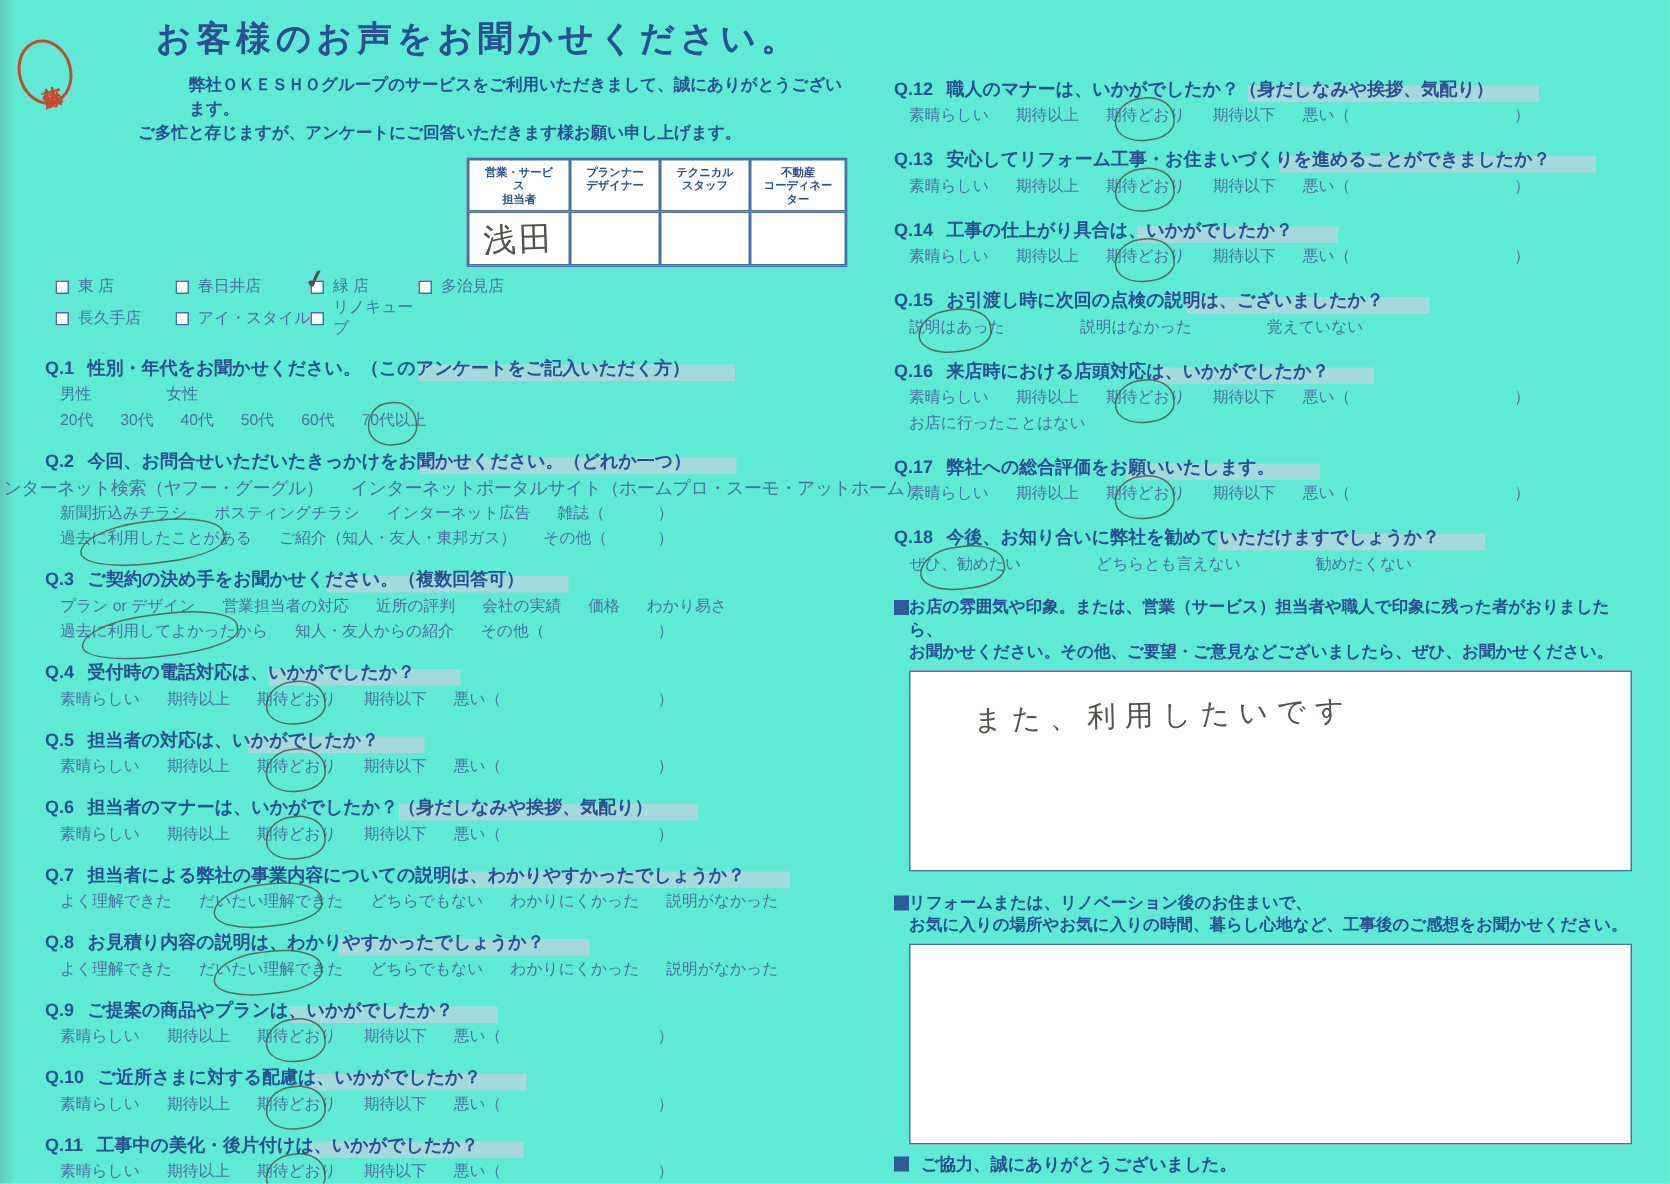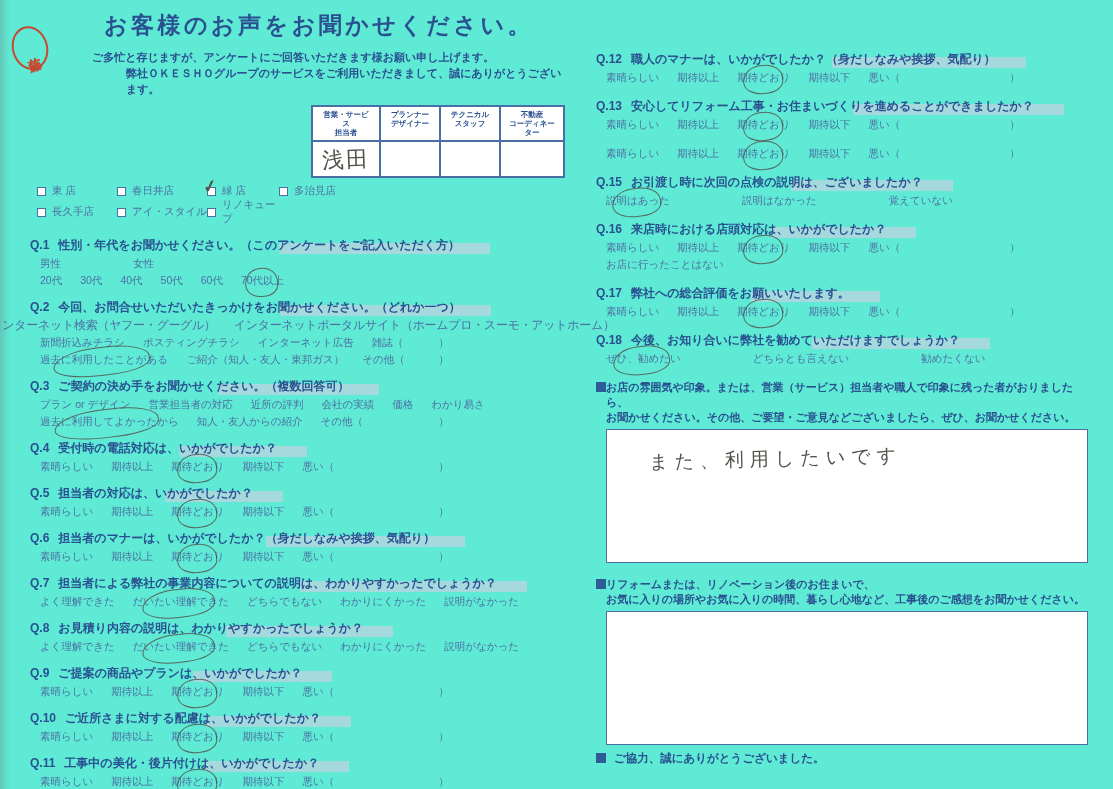--- a/index.html
+++ b/index.html
@@ -50,21 +50,21 @@
   .questions{margin-top:12px;}
   .question{margin-bottom:13px;}
   #col-right .question{margin-bottom:15px;}
   .q-head{font-size:12px;font-weight:bold;color:var(--navy);display:flex;gap:9px;line-height:14px;
     margin-bottom:4px;position:relative;z-index:0;width:fit-content;white-space:nowrap;}
   .q-text{position:relative;}
   .q-text::after{content:'';position:absolute;z-index:-1;left:55%;right:-30px;top:5px;height:11px;
     background:var(--hl);opacity:.75;}
   .q-row{display:flex;align-items:baseline;gap:18px;margin:0 0 3px 10px;font-size:10.5px;line-height:14px;
     color:var(--opt);}
-  .q-row.wide{gap:72px;}
+  .q-row.wide{gap:50px;}
   .q-row.tight{font-size:12px;letter-spacing:-0.3px;justify-content:center;}
   .opt{position:relative;white-space:nowrap;}
   .circle-mark{position:absolute;left:10%;right:14%;top:-5px;bottom:-10px;border:1.7px solid var(--pencil);
     border-radius:50% 50% 46% 54% / 62% 55% 45% 50%;transform:rotate(-7deg);pointer-events:none;opacity:.85;}
   .row-end{margin-left:auto;}
   #col-left .row-end{margin-right:116px;}
   #col-right .row-end{margin-right:70px;}
 
   
   .c-section{margin-top:10px;}
@@ -80,22 +80,22 @@
 
 <div class="page">
   <div class="scan-edge"></div>
 
   <div class="col" id="col-left">
     <div class="header">
       <div class="stamp">
         <span>佐藤</span>
       </div>
       <h1 class="page-title">お客様のお声をお聞かせください。</h1>
+      <p class="greet g1">弊社ＯＫＥＳＨＯグループのサービスをご利用いただきまして、誠にありがとうございます。</p>
       <p class="greet g2">ご多忙と存じますが、アンケートにご回答いただきます様お願い申し上げます。</p>
-      <p class="greet g1">弊社ＯＫＥＳＨＯグループのサービスをご利用いただきまして、誠にありがとうございます。</p>
       <div class="staff-table" id="staff-table">
           <div class="st-cell st-head">
             <div>営業・サービス</div>
             <div>担当者</div>
           </div>
           <div class="st-cell st-head">
             <div>プランナー</div>
             <div>デザイナー</div>
           </div>
           <div class="st-cell st-head">
@@ -343,20 +343,24 @@
           <div class="q-row">
             <span class="opt"><span class="opt-text">素晴らしい</span></span>
             <span class="opt"><span class="opt-text">期待以上</span></span>
             <span class="opt circled"><span class="opt-text">期待どおり</span><span class="circle-mark"></span></span>
             <span class="opt"><span class="opt-text">期待以下</span></span>
             <span class="opt"><span class="opt-text">悪い（</span></span>
             <span class="row-end">）</span>
           </div>
         </div>
         <div class="question">
+          <div class="q-head">
+            <span class="q-id">Q.14</span>
+            <span class="q-text">工事の仕上がり具合は、いかがでしたか？</span>
+          </div>
           <div class="q-row">
             <span class="opt"><span class="opt-text">素晴らしい</span></span>
             <span class="opt"><span class="opt-text">期待以上</span></span>
             <span class="opt circled"><span class="opt-text">期待どおり</span><span class="circle-mark"></span></span>
             <span class="opt"><span class="opt-text">期待以下</span></span>
             <span class="opt"><span class="opt-text">悪い（</span></span>
             <span class="row-end">）</span>
           </div>
         </div>
         <div class="question">

